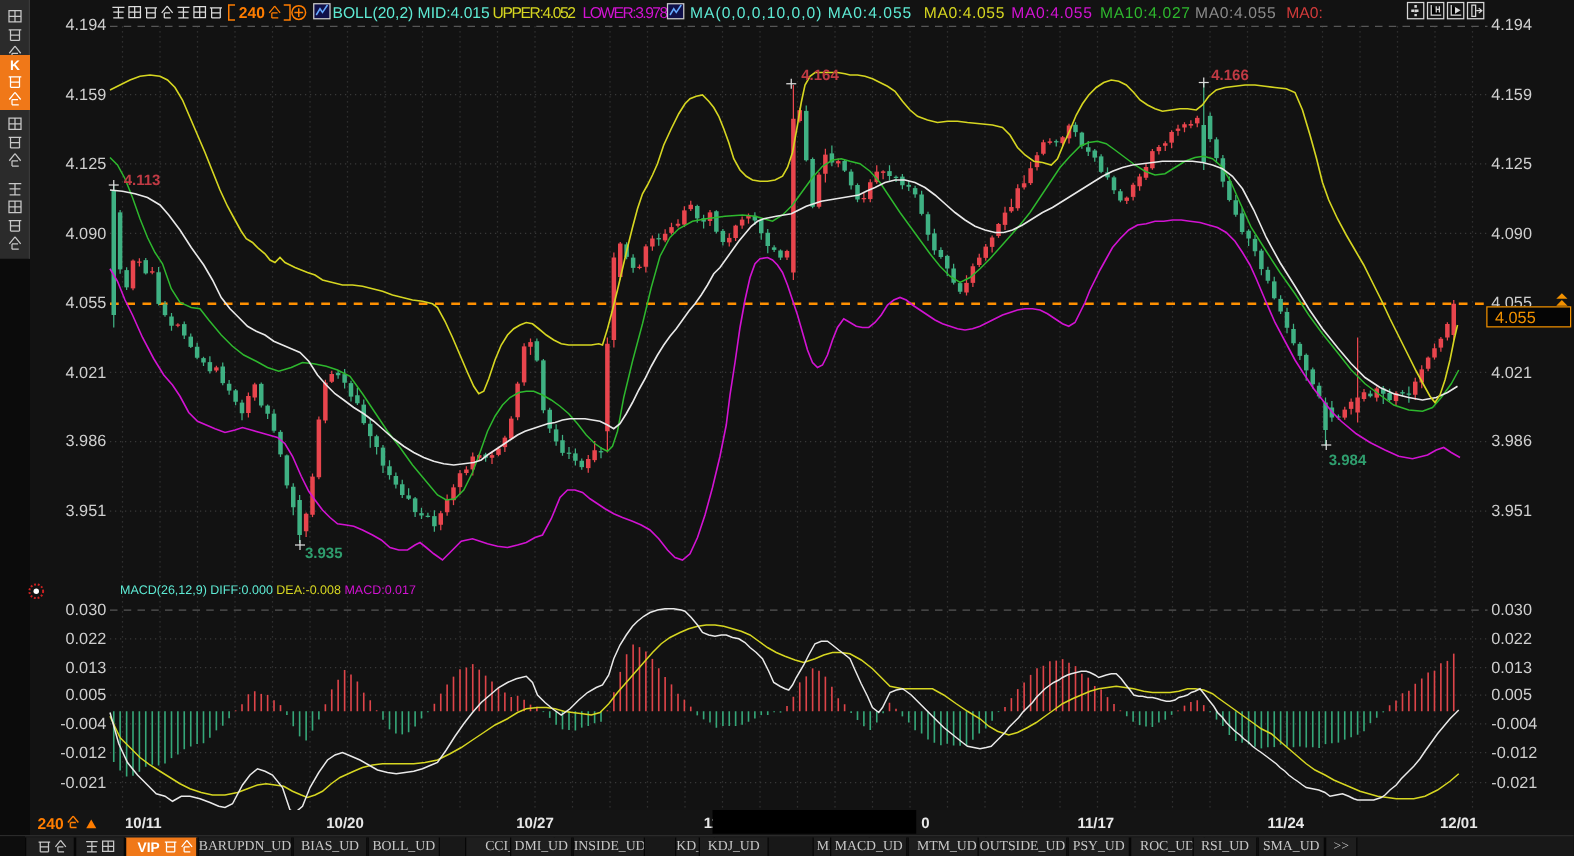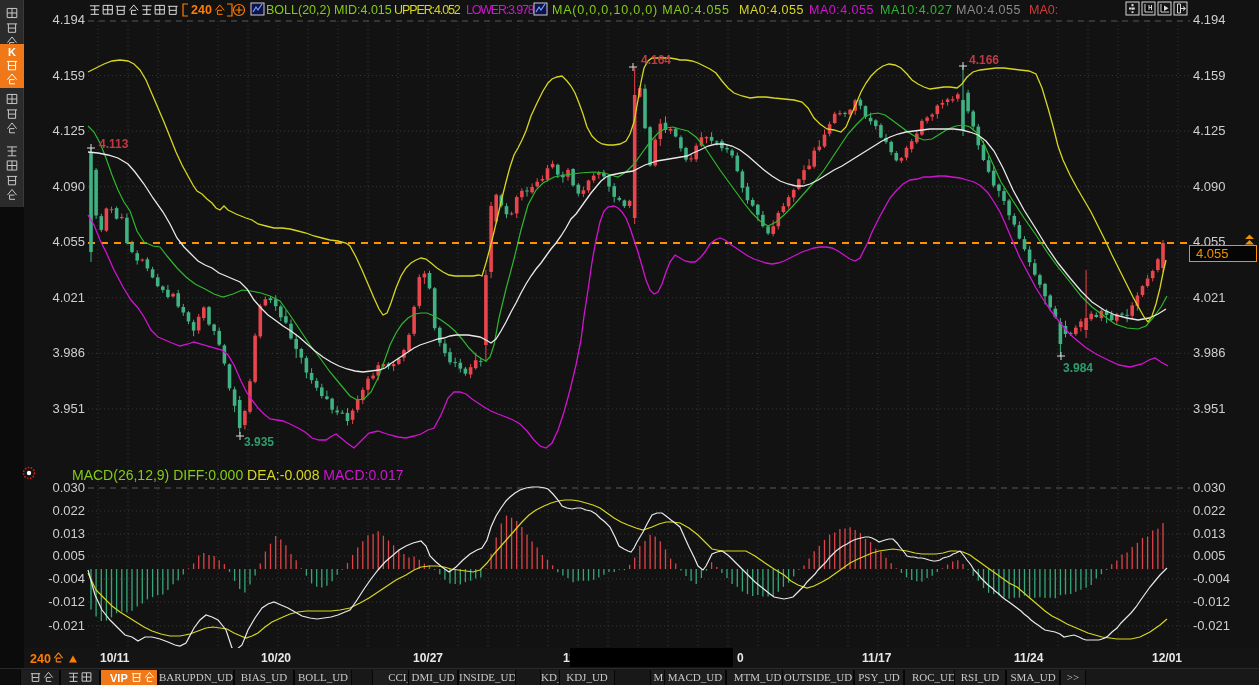--- a/index.html
+++ b/index.html
@@ -7,24 +7,24 @@
 .yr{position:absolute;left:1193px;font-size:13px;color:#cfcfcf;line-height:14px}
 .lr{fill:#c03a44;font-size:12px;font-weight:bold;font-family:"Liberation Sans",sans-serif}
 .lg{fill:#2f9e6e;font-size:12px;font-weight:bold;font-family:"Liberation Sans",sans-serif}
 .xt{position:absolute;top:651px;font-size:12px;font-weight:bold;color:#e8e8e8}
 #xrow{position:absolute;left:24px;top:648px;width:1235px;height:20px;background:#141414}
 #tabrow{position:absolute;left:0px;top:668px;width:1259px;height:17px;background:#181818;border-top:1px solid #2a2a2a}
 .tab{position:absolute;top:1px;height:15px;background:#1e1e1e;color:#c8c8c8;font-family:"Liberation Serif",serif;font-size:11px;text-align:center;line-height:15px;border-left:1px solid #060606;border-right:1px solid #060606;white-space:nowrap;overflow:hidden}
 .tab.vip{background:#f07818;color:#fff;font-weight:bold}
 #sidebar{position:absolute;left:0;top:0;width:24px;height:685px;background:#0b0b0b}
 #sidetabs{position:absolute;left:0;top:0;width:24px;height:207px;background:#2b2b2b;border-right:1px solid #3a3a3a}
-.hdr{position:absolute;top:3px;font-size:12.5px;color:#e0e0e0;white-space:pre} .y{color:#d6d621} .m{color:#d213d2} .g{color:#2eb82e} .gr{color:#8a8a8a} .r{color:#d23b3b} .w{color:#84cc16}
+.hdr{position:absolute;top:3px;font-size:12.5px;color:#e0e0e0;white-space:pre} .y{color:#d6d621} .m{color:#d213d2} .g{color:#2eb82e} .gr{color:#8a8a8a} .r{color:#d23b3b} .w{color:#5eead4}
 #pricetag{position:absolute;left:1189px;top:245px;width:68px;height:17px;border:1px solid #f29100;background:#050505;color:#f29100;font-size:13px;line-height:16px;padding-left:6px}
 #wm{position:absolute;left:1128px;top:634px;font-size:33px;color:#e2e2e2;letter-spacing:1px}
-#mhdr{position:absolute;left:72px;top:467px;font-size:14px;color:#e0e0e0}
+#mhdr{position:absolute;left:96px;top:467px;font-size:10px;color:#e0e0e0}
 </style></head>
 <body>
 <div id="app">
 <svg width="1259" height="685" viewBox="0 0 1259 685" style="position:absolute;left:0;top:0">
 <line x1="98" y1="21" x2="98" y2="646" stroke="#383838" stroke-width="1" stroke-dasharray="1,3"></line>
 <line x1="128" y1="21" x2="128" y2="646" stroke="#383838" stroke-width="1" stroke-dasharray="1,3"></line>
 <line x1="158" y1="21" x2="158" y2="646" stroke="#383838" stroke-width="1" stroke-dasharray="1,3"></line>
 <line x1="188" y1="21" x2="188" y2="646" stroke="#383838" stroke-width="1" stroke-dasharray="1,3"></line>
 <line x1="218" y1="21" x2="218" y2="646" stroke="#383838" stroke-width="1" stroke-dasharray="1,3"></line>
 <line x1="248" y1="21" x2="248" y2="646" stroke="#383838" stroke-width="1" stroke-dasharray="1,3"></line>

